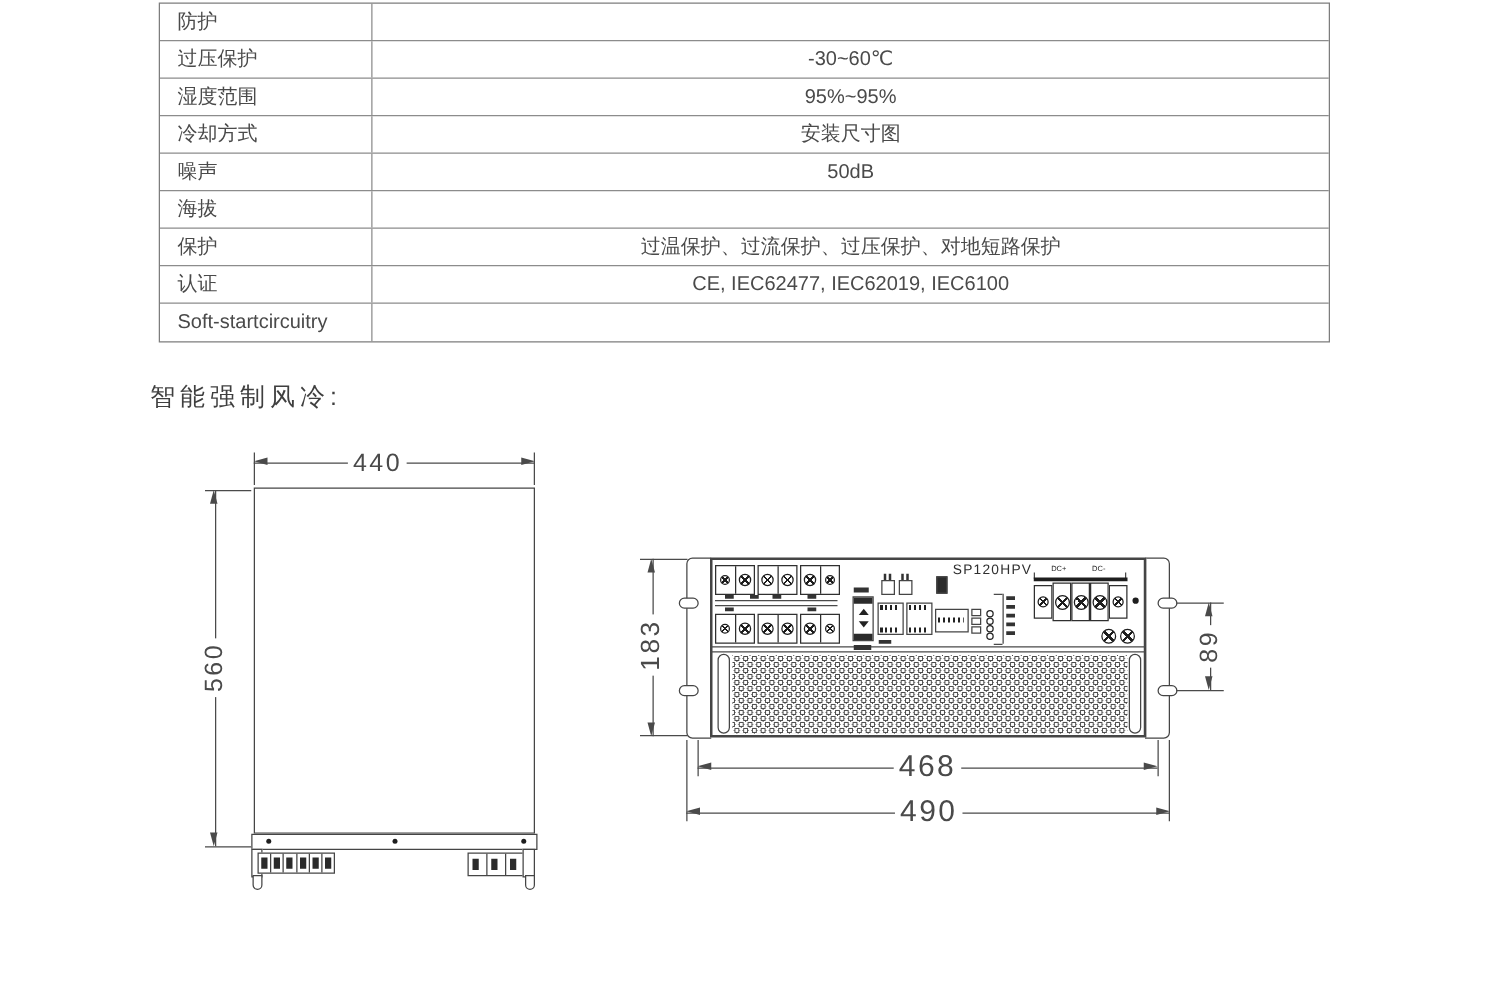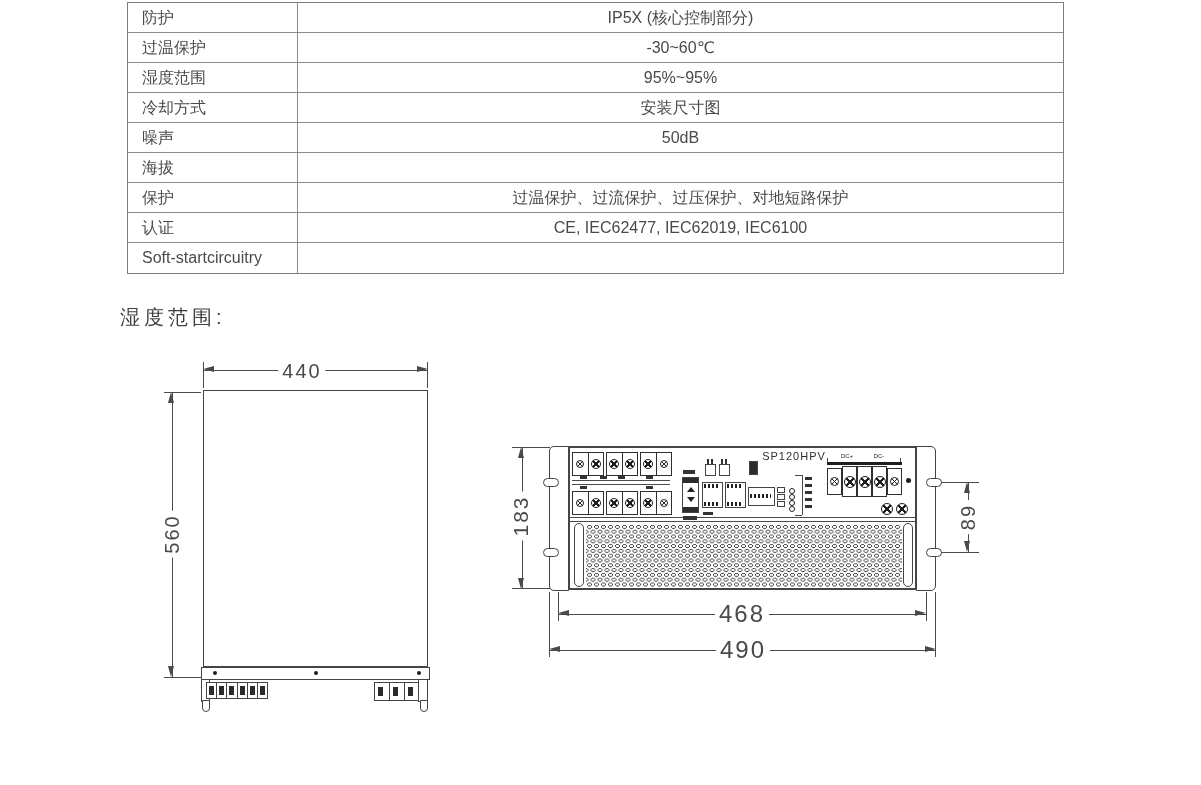--- a/index.html
+++ b/index.html
@@ -60,24 +60,23 @@
   .peg{position:absolute;width:8px;height:12px;border:1.5px solid #454545;border-radius:0 0 4px 4px;box-sizing:border-box;background:#fff;}
 </style>
 </head>
 <body>
 
 <div class="canvas">
 
   <div class="spec-table">
     <div class="spec-row">
       <div class="spec-label">防护</div>
-      <div class="spec-value">IP5X (核心控制部分)</div>
-    </div>
-    <div class="spec-row">
-      <div class="spec-label">过温保护</div>
+    </div>
+    <div class="spec-row">
+      <div class="spec-label">过压保护</div>
       <div class="spec-value">-30~60℃</div>
     </div>
     <div class="spec-row">
       <div class="spec-label">湿度范围</div>
       <div class="spec-value">95%~95%</div>
     </div>
     <div class="spec-row">
       <div class="spec-label">冷却方式</div>
       <div class="spec-value">安装尺寸图</div>
     </div>
@@ -94,21 +93,21 @@
     </div>
     <div class="spec-row">
       <div class="spec-label">认证</div>
       <div class="spec-value">CE, IEC62477, IEC62019, IEC6100</div>
     </div>
     <div class="spec-row">
       <div class="spec-label">Soft-startcircuitry</div>
     </div>
   </div>
 
-  <div class="section-title">湿度范围:</div>
+  <div class="section-title">智能强制风冷:</div>
 
   <div>
 
     <div class="vline" style="left:203px;top:362px;height:26px;"></div>
     <div class="vline" style="left:427px;top:362px;height:26px;"></div>
     <div class="hline" style="left:203px;top:370px;width:225px;"></div>
     <div class="arr l" style="left:203px;top:366px;"></div>
     <div class="arr r" style="left:417px;top:366px;"></div>
     <div class="dimtext" style="left:302px;top:371px;">440</div>
 

